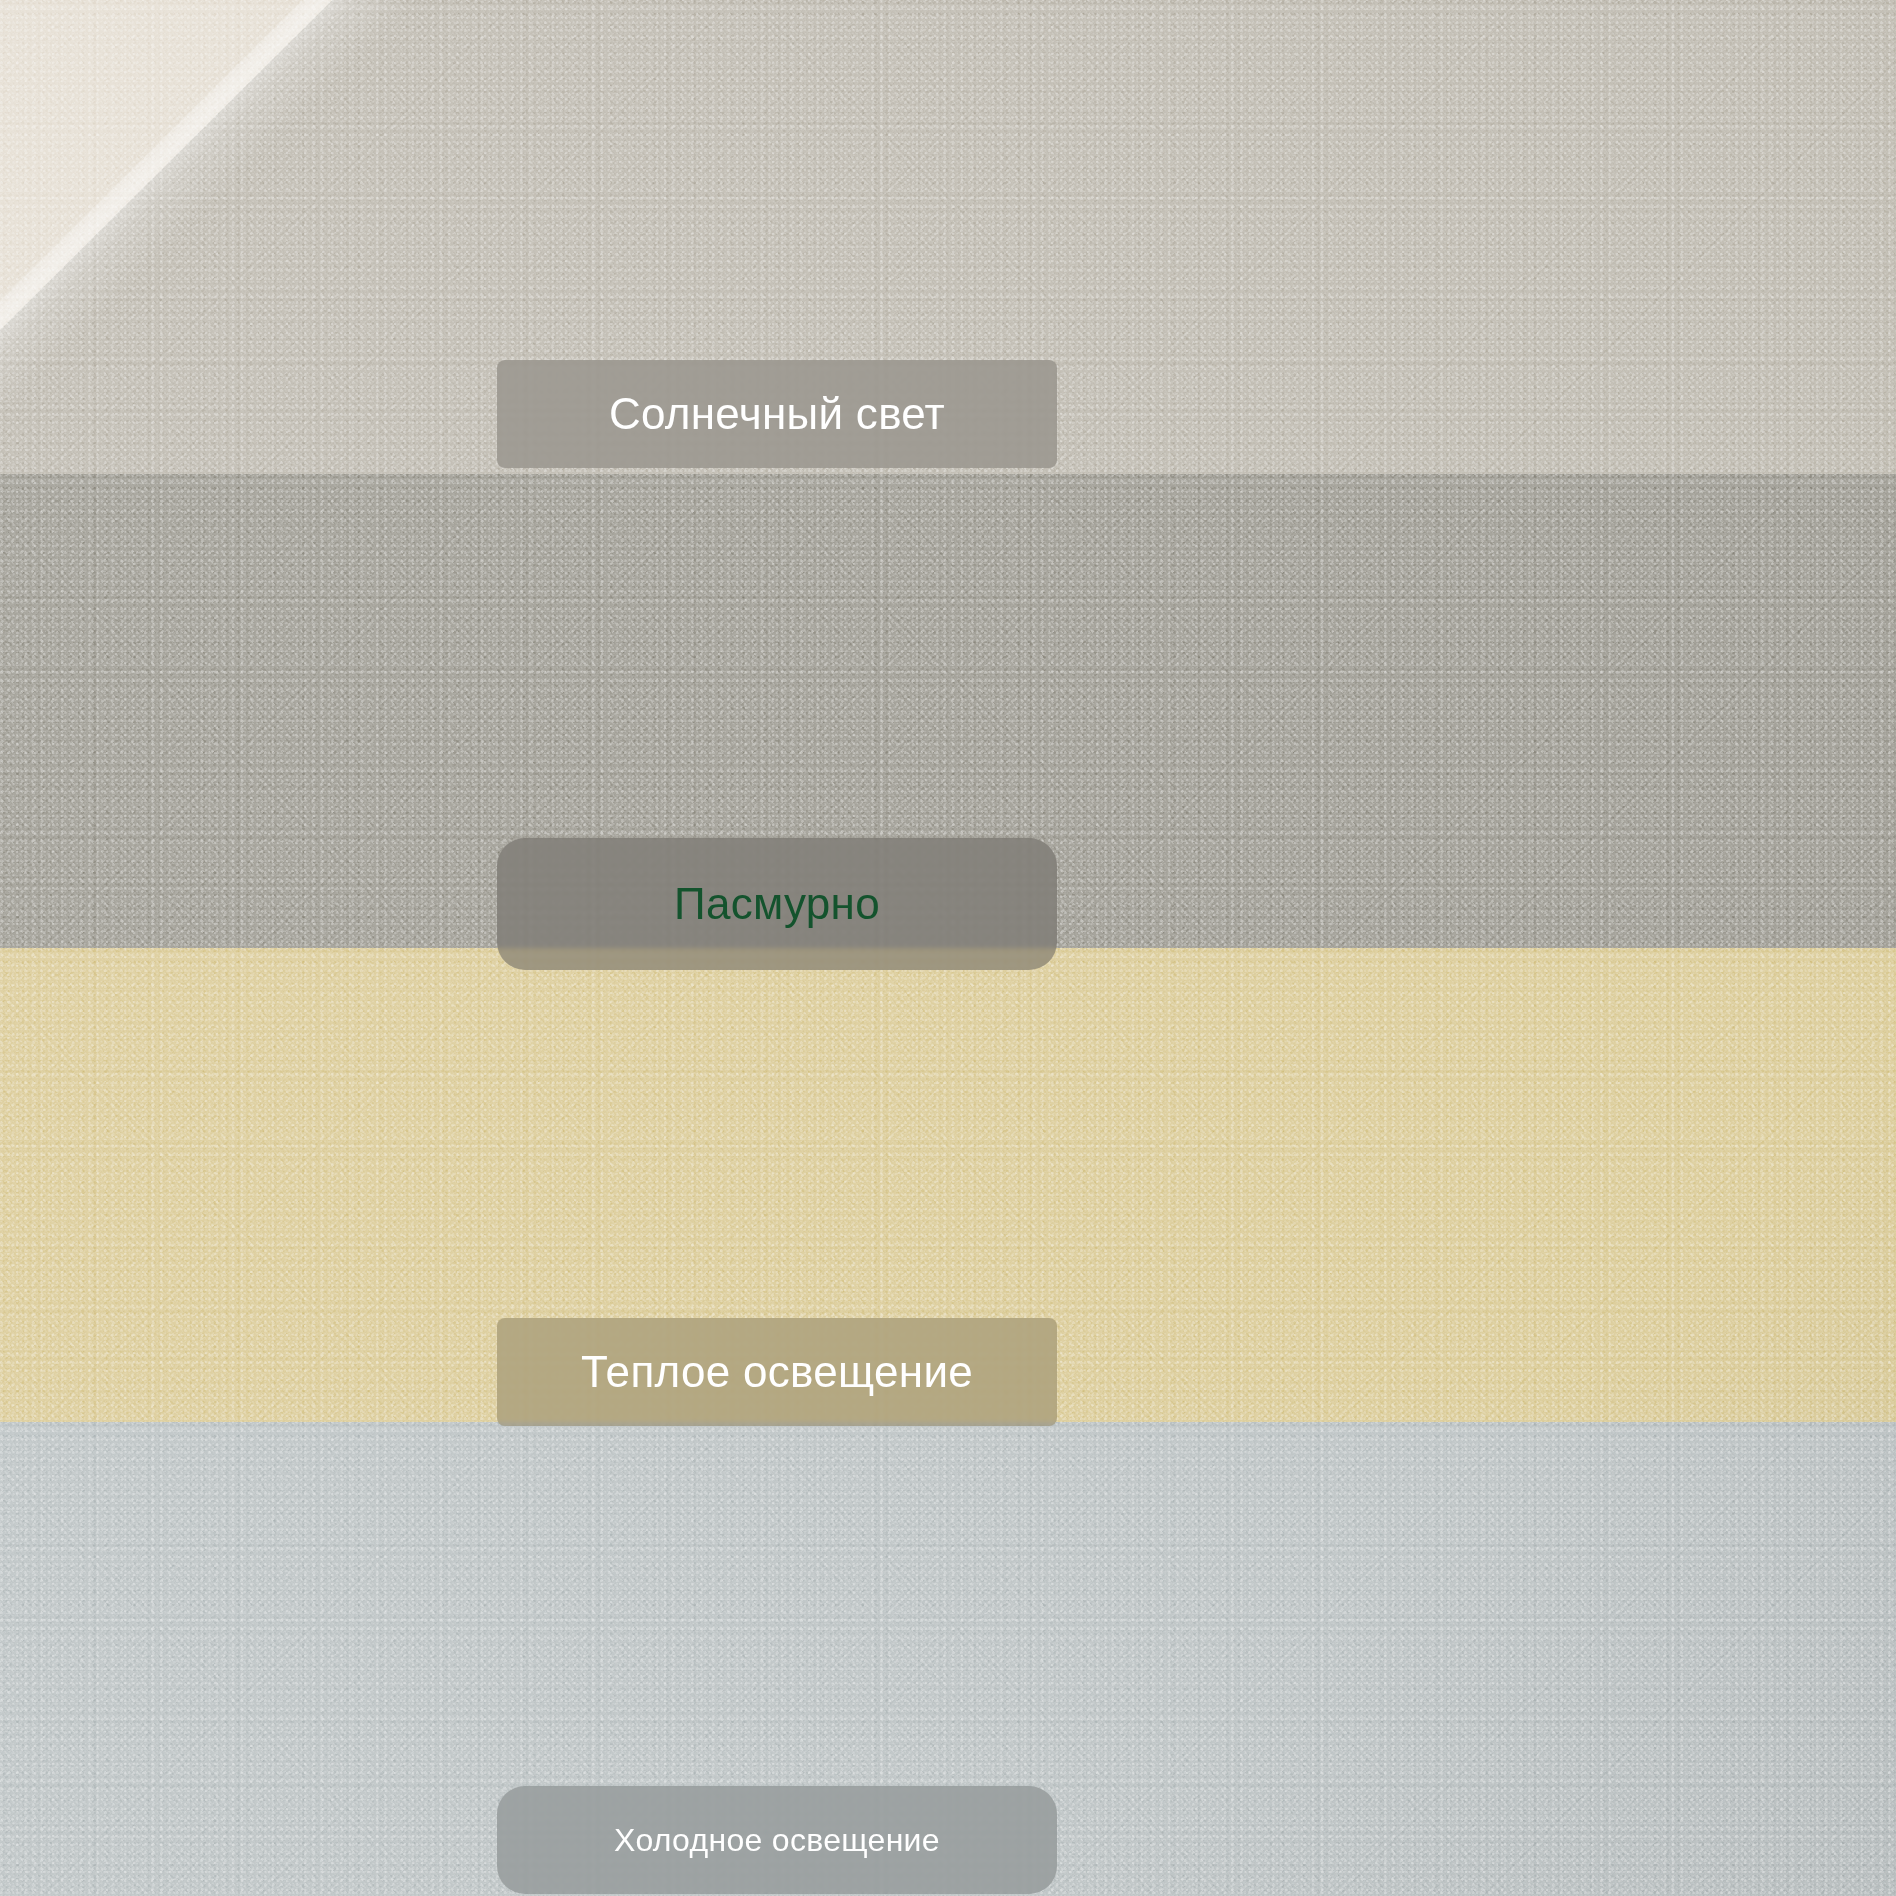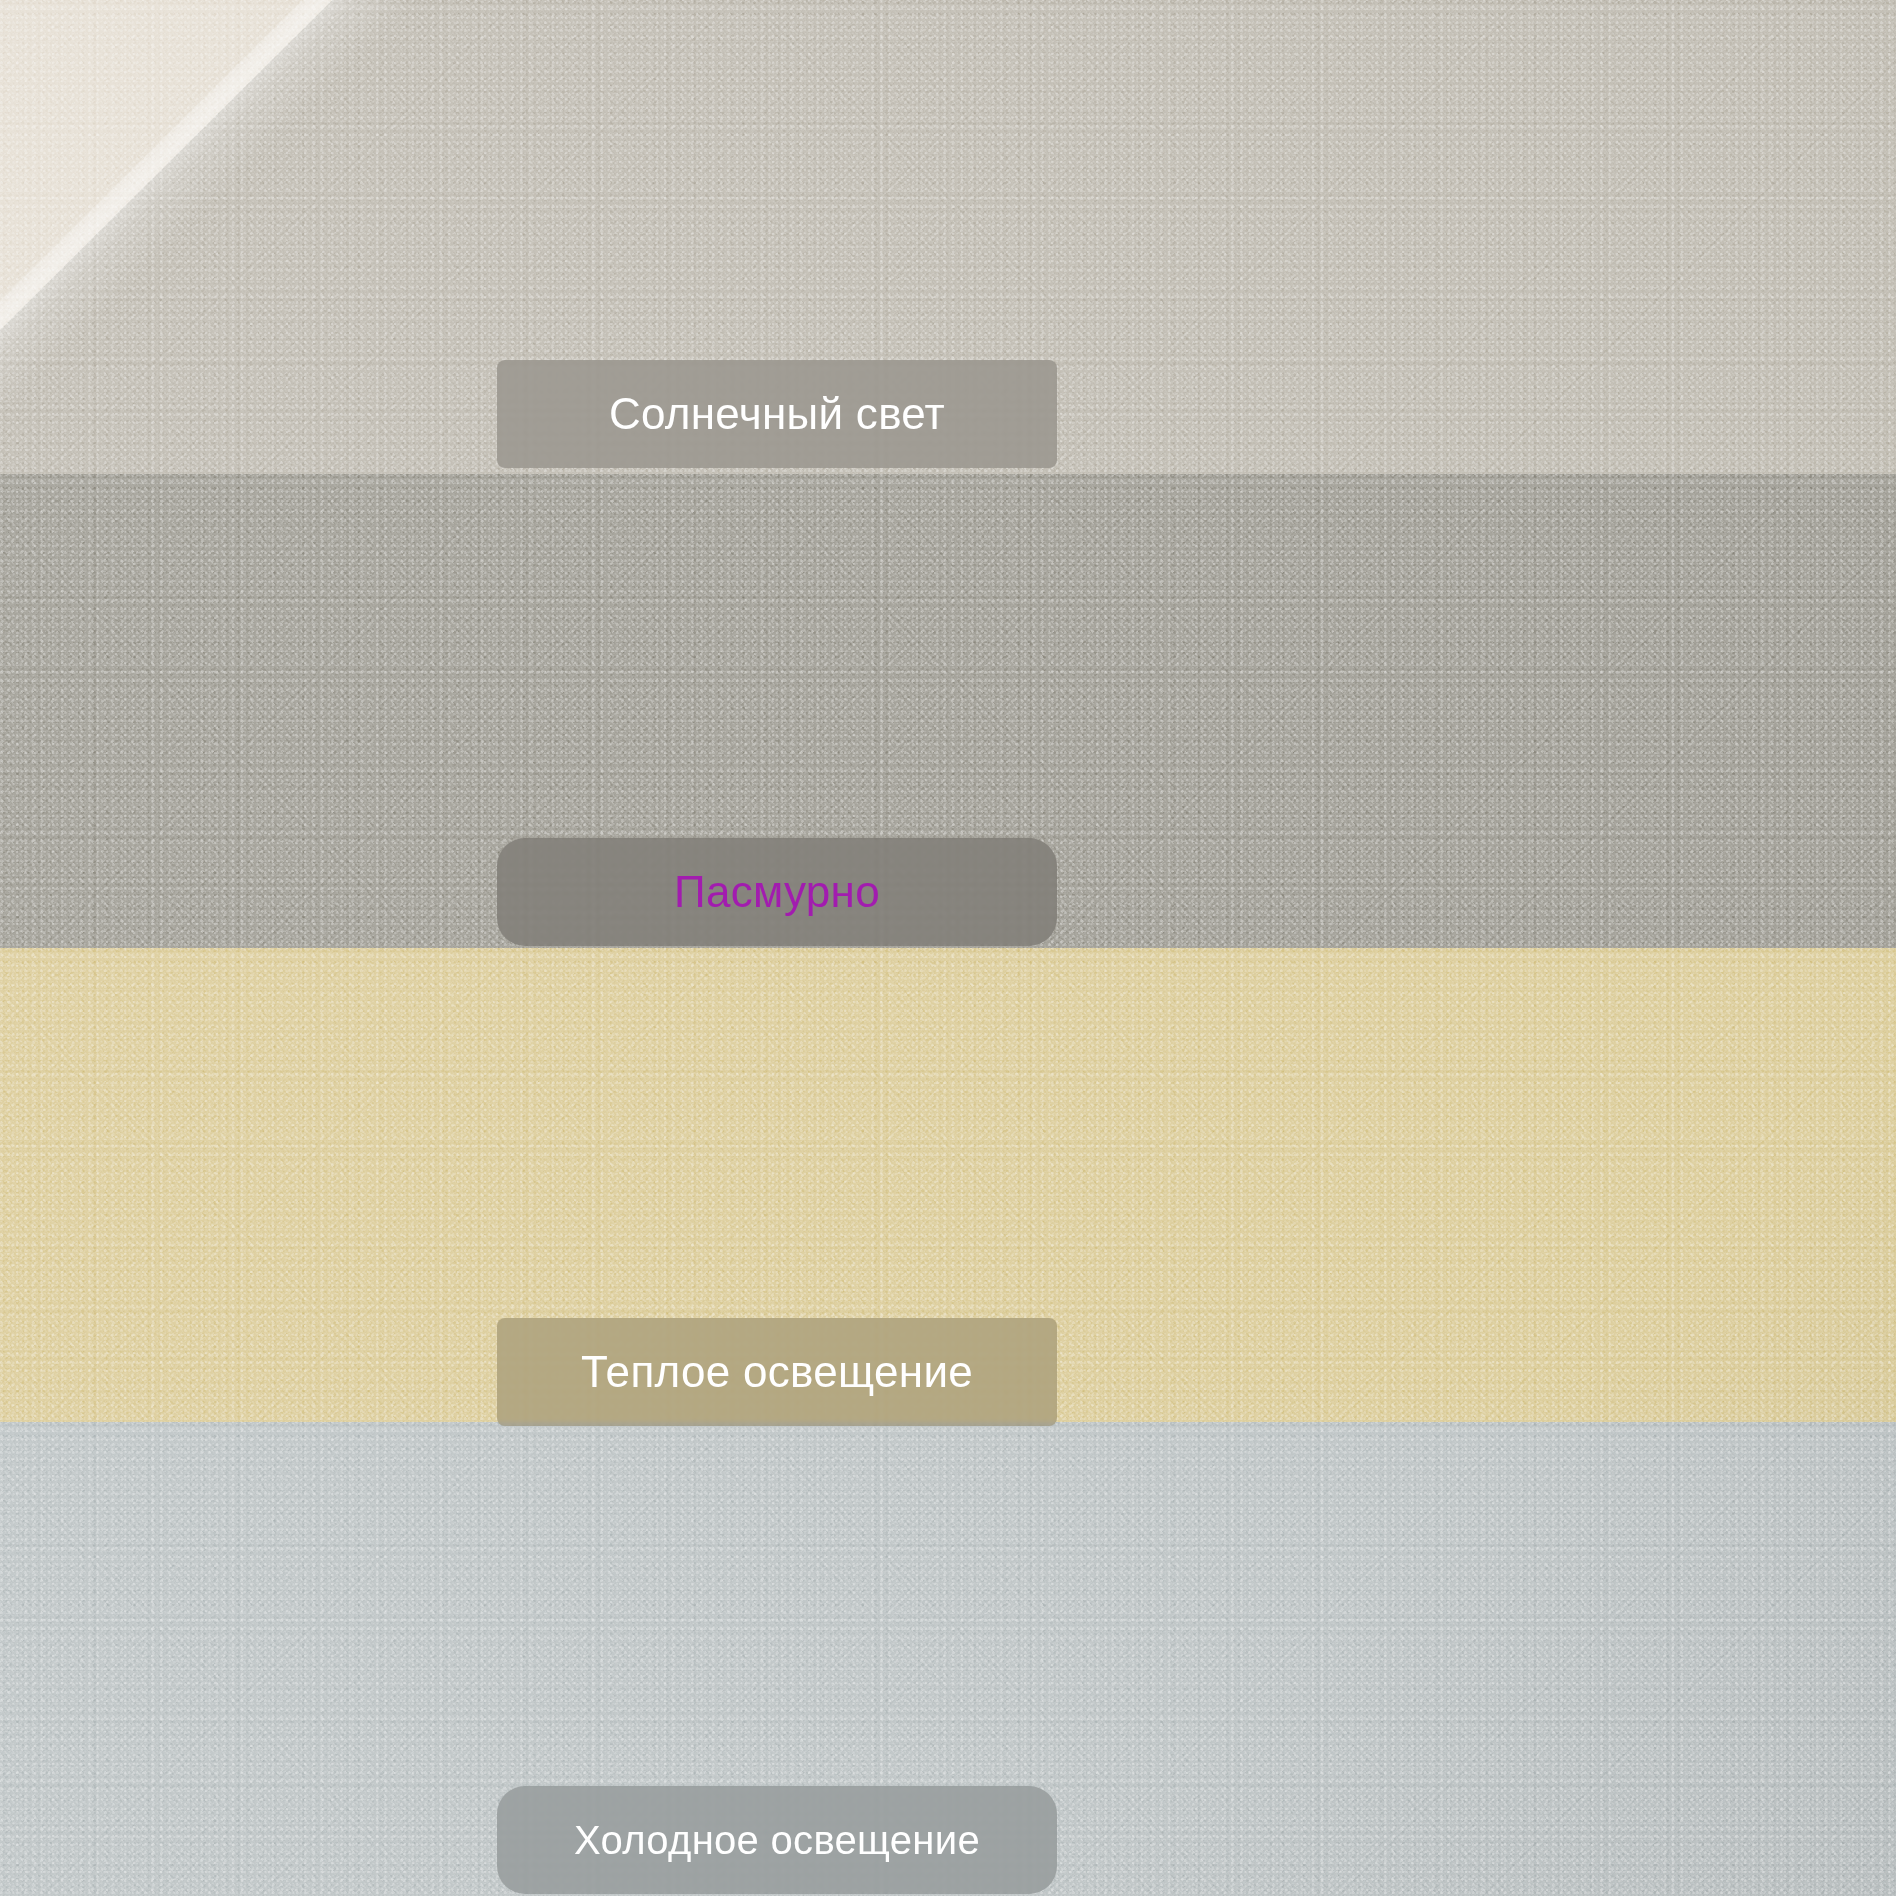--- a/index.html
+++ b/index.html
@@ -139,19 +139,19 @@
     <div class="band-base" style="background: linear-gradient(168deg, rgb(216, 220, 220) 0%, rgb(216, 220, 220) 55%, rgb(205, 209, 209) 100%);"></div>
     <div class="fold-dark" style="top: -2022px; left: -1400px; width: 4200px; height: 4200px; transform: rotate(-44.8deg); transform-origin: 1400px 930px; background: linear-gradient(to top, rgb(175, 180, 181) 0%, rgb(194, 200, 201) 34%, rgb(197, 203, 204) 72%, rgb(200, 206, 206) 100%); clip-path: polygon(0px 930px, 4200px 930px, 4200px 4200px, 0px 4200px);"></div>
     <div class="fold-edge" style="top: -2022px; left: -1400px; width: 4200px; height: 4200px; transform: rotate(-44.8deg); transform-origin: 1400px 930px; background: linear-gradient(transparent 0px, transparent 908px, rgba(255, 255, 255, 0.3) 910px, rgba(255, 255, 255, 0.46) 922px, rgba(255, 255, 255, 0.18) 948px, transparent 990px); pointer-events: none;"></div>
     <div class="tex"></div>
     <div class="tex2"></div>
     <div class="grain"></div>
   </div>
 
   <div class="badge" id="badge-0" style="left: 497px; width: 560px; height: 108px; top: 360px; border-radius: 8px; background: rgba(128, 124, 116, 0.55); color: rgb(255, 255, 255); font-size: 44px;">Солнечный свет</div>
 
-  <div class="badge" id="badge-1" style="left: 497px; width: 560px; height: 108px; top: 838px; border-radius: 28px; background: rgba(104, 101, 94, 0.55); color: #a21caf; font-size: 44px; text-align: right;">Пасмурно</div>
+  <div class="badge" id="badge-1" style="left: 497px; width: 560px; height: 132px; top: 838px; border-radius: 28px; background: rgba(104, 101, 94, 0.55); color: #14532d; font-size: 44px; text-align: right;">Пасмурно</div>
 
   <div class="badge" id="badge-2" style="left: 497px; width: 560px; height: 108px; top: 1318px; border-radius: 8px; background: rgba(144, 133, 100, 0.55); color: rgb(255, 255, 255); font-size: 44px;">Теплое освещение</div>
 
-  <div class="badge" id="badge-3" style="left: 497px; width: 560px; height: 108px; top: 1786px; border-radius: 28px; background: rgba(124, 129, 130, 0.55); color: rgb(255, 255, 255); font-size: 40px;">Холодное освещение</div>
+  <div class="badge" id="badge-3" style="left: 497px; width: 560px; height: 108px; top: 1786px; border-radius: 28px; background: rgba(124, 129, 130, 0.55); color: rgb(255, 255, 255); font-size: 32px;">Холодное освещение</div>
 
 </div>
 
 </body></html>

